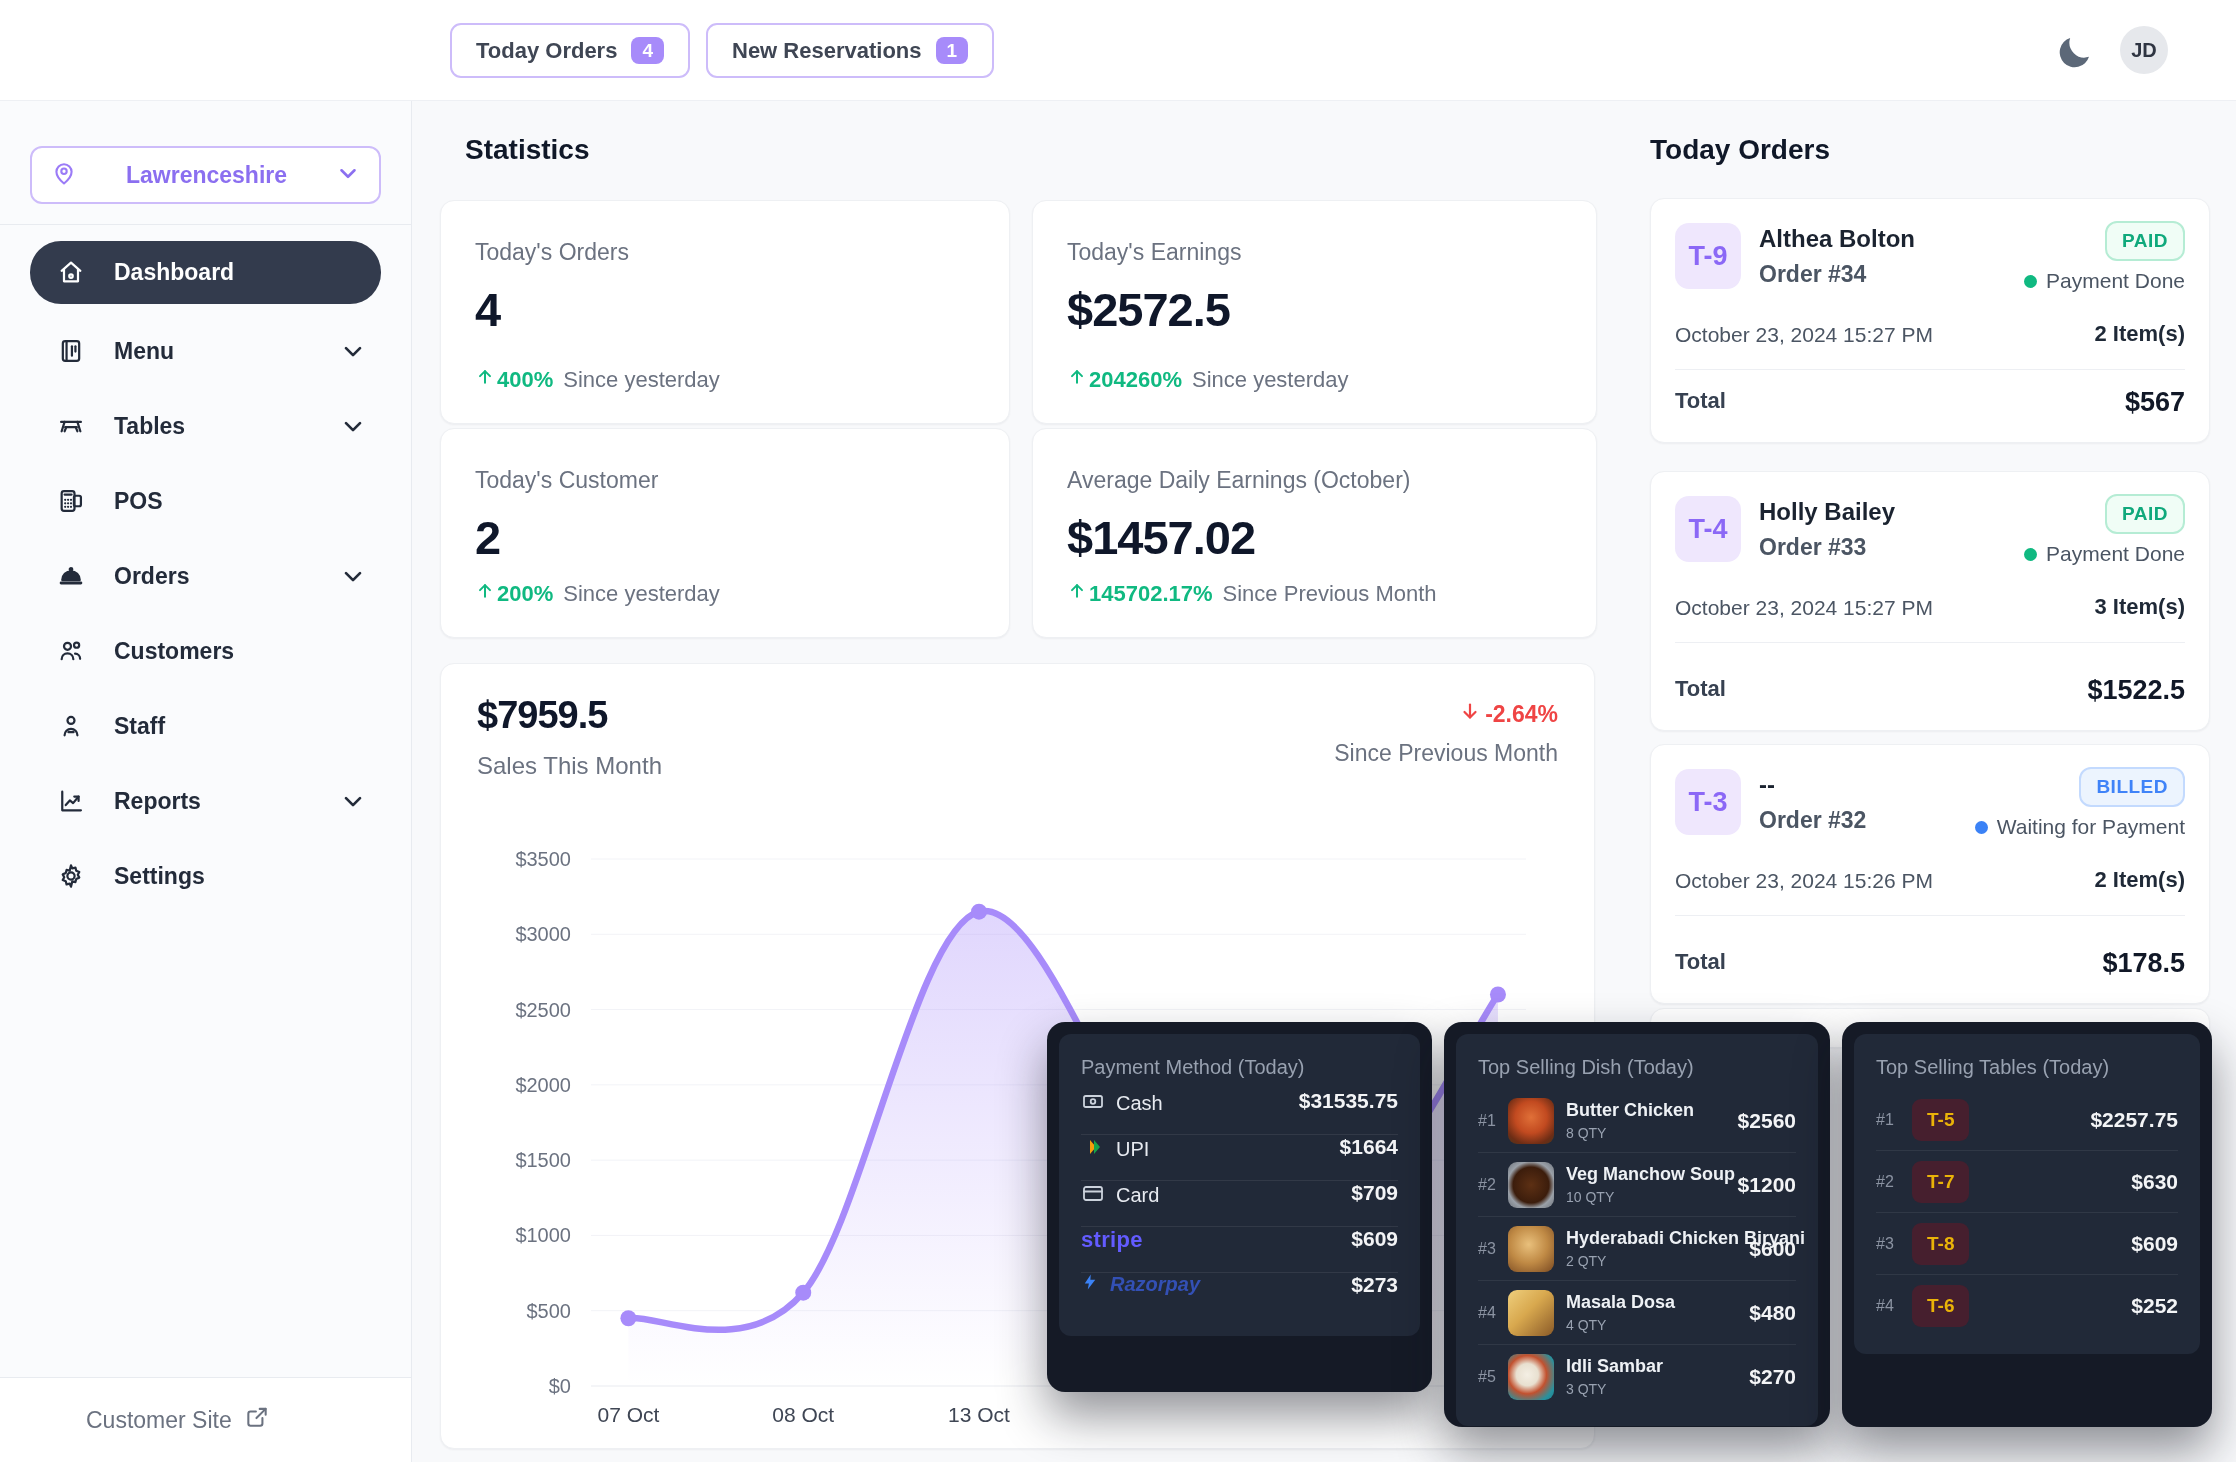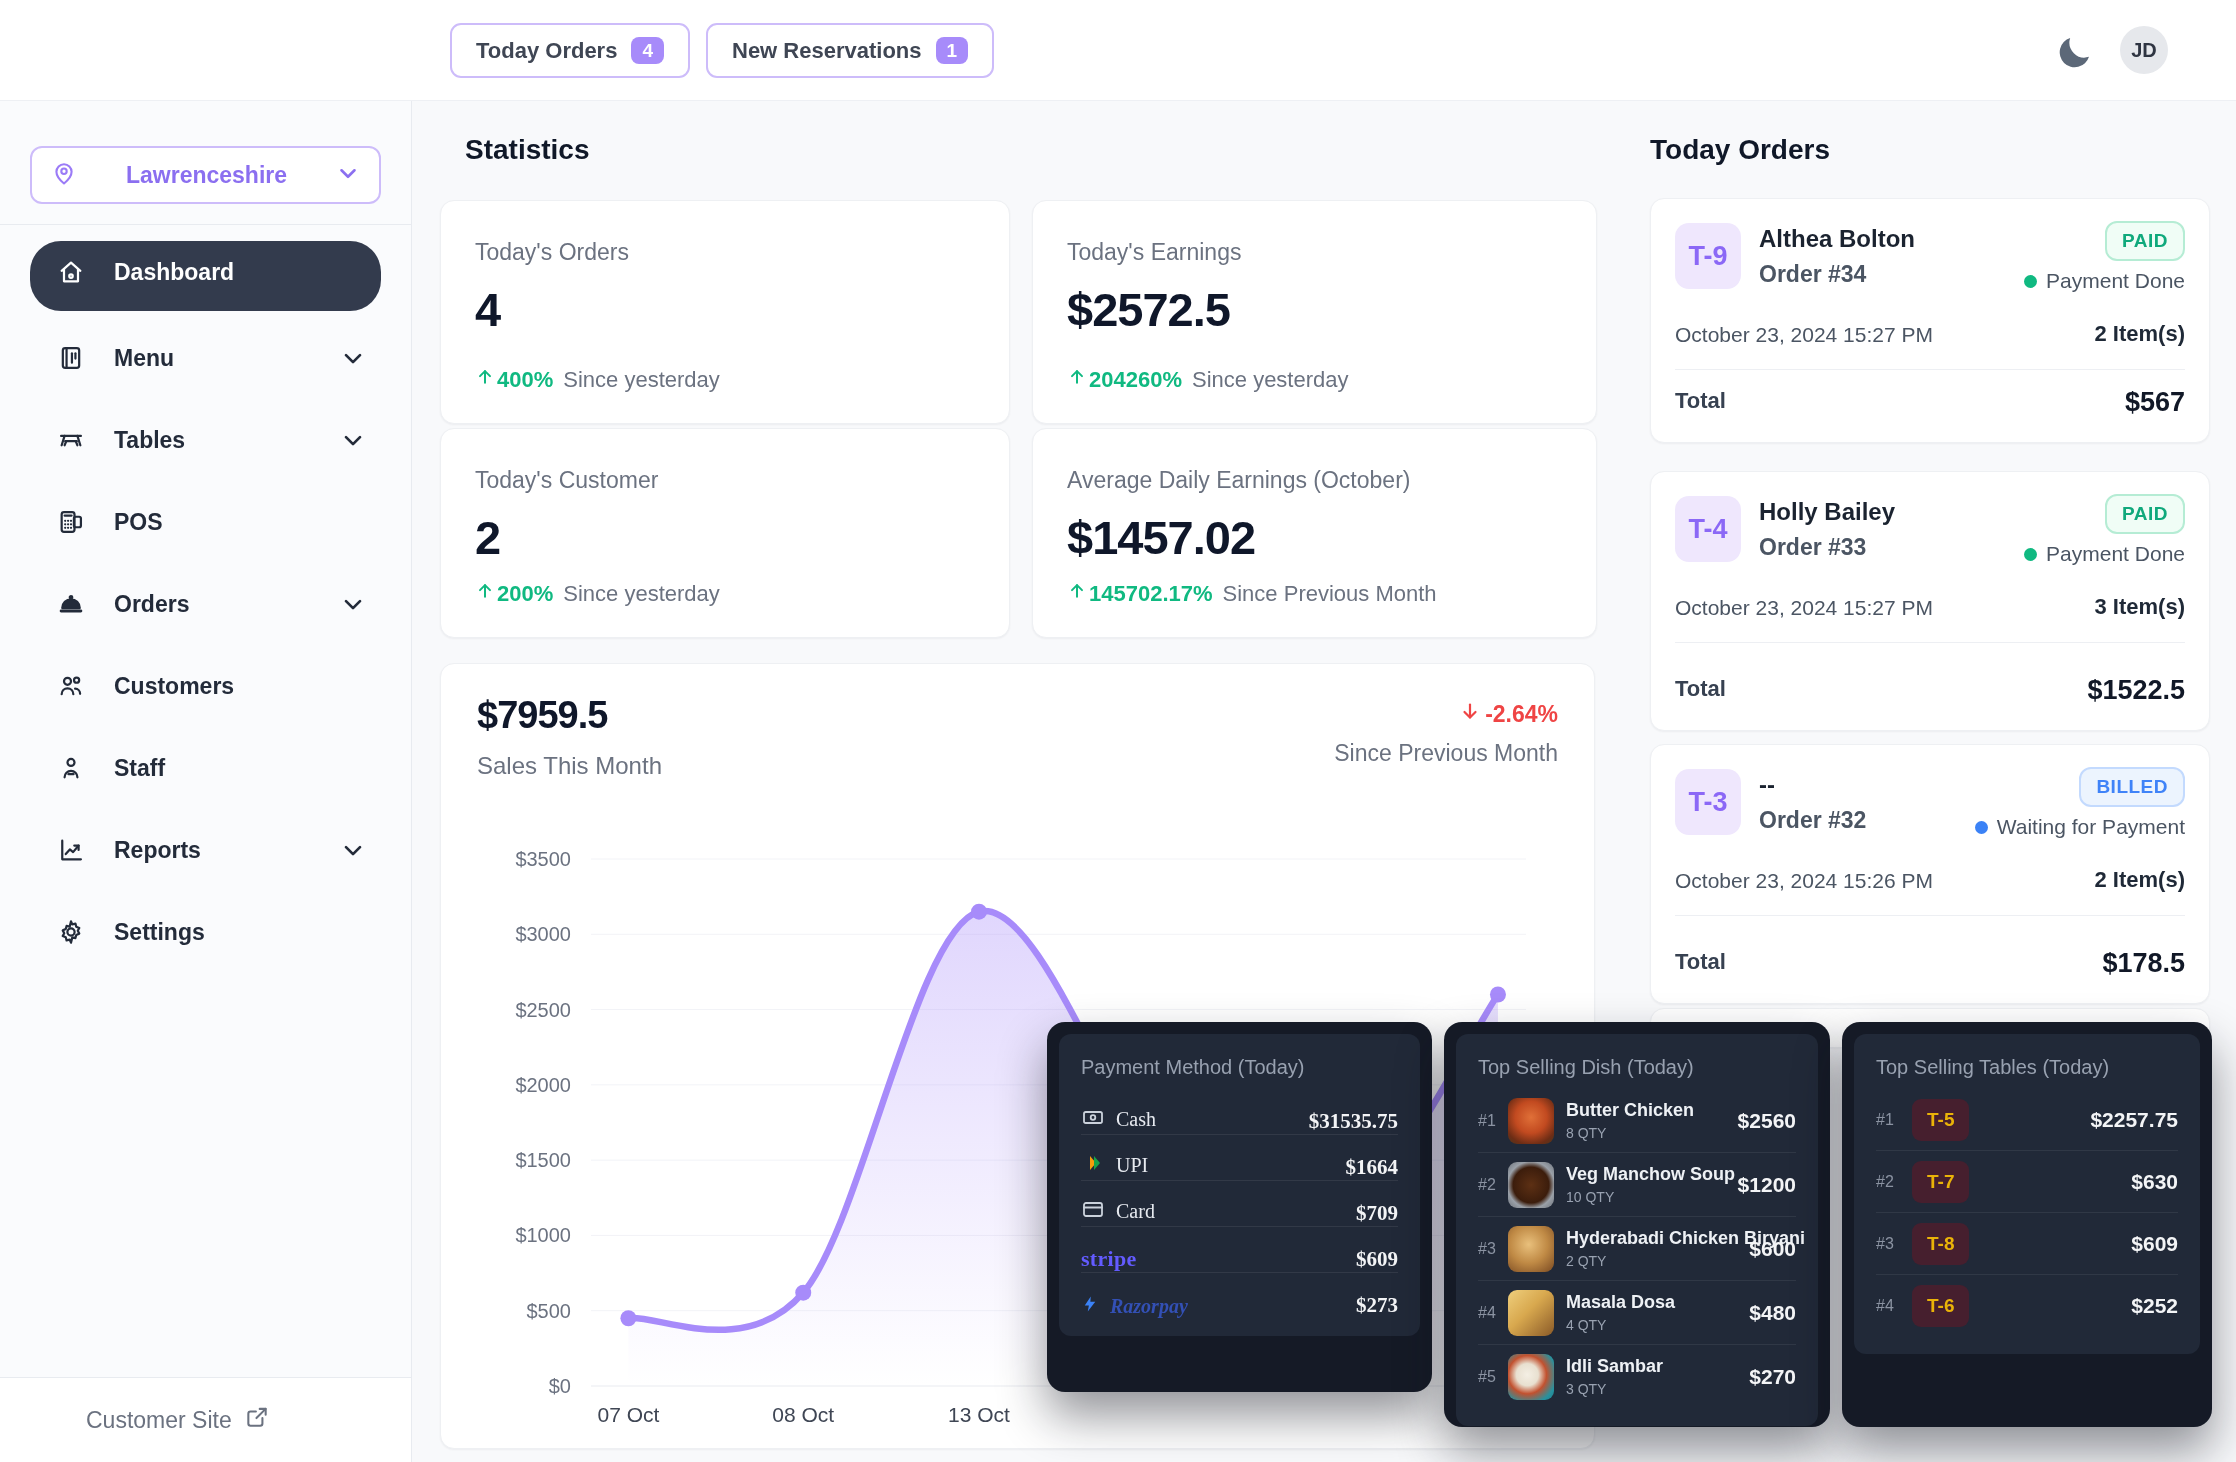--- a/index.html
+++ b/index.html
@@ -16,21 +16,21 @@
   .avatar{position:absolute;left:2120px;top:26px;width:48px;height:48px;border-radius:50%;background:#e6e8ec;
     display:flex;align-items:center;justify-content:center;font-weight:700;font-size:20px;color:#2f3542;cursor:pointer;}
 
   
   .sidebar{position:absolute;left:0;top:100px;bottom:0;width:412px;background:#fafbfd;border-right:1px solid #e8ebf0;
     box-sizing:border-box;padding:46px 30px 0 30px;z-index:10;}
   .loc{display:flex;align-items:center;height:58px;border:2px solid #cdbcfa;border-radius:12px;padding:0 18px;
     margin-bottom:20px;background:#fff;cursor:pointer;box-sizing:border-box;}
   .loc-label{flex:1;text-align:center;color:#8b6ff0;font-size:23px;font-weight:700;}
   .sb-divider{border-top:1px solid #e8ebf0;margin:0 -30px 16px -30px;}
-  .nav-item{display:flex;align-items:center;height:74px;padding:0 14px 8px 26px;color:#232b3a;cursor:pointer;}
+  .nav-item{display:flex;align-items:center;height:74px;padding:0 14px 1px 26px;color:#232b3a;cursor:pointer;}
   .nav-item.active{height:62px;background:#333b4d;border-radius:31px;color:#fff;margin:6px 0 10px 0;}
   .nav-ic{width:30px;height:30px;margin-right:28px;display:flex;align-items:center;justify-content:center;flex:none;}
   .nav-label{flex:1;font-size:23px;font-weight:600;}
   .nav-chev{width:28px;height:28px;flex:none;display:flex;}
   .sb-footer{position:absolute;left:0;right:0;bottom:0;height:84px;background:#fff;border-top:1px solid #e8ebf0;
     display:flex;align-items:center;padding-left:86px;gap:12px;color:#6b7280;font-size:23px;cursor:pointer;}
 
   
   .main{position:absolute;left:412px;top:100px;right:0;bottom:0;background:#f8f9fb;}
   .sec-title{position:absolute;font-size:28px;font-weight:700;color:#101828;}
@@ -80,21 +80,21 @@
   #oc4{top:908px;height:40px;border-radius:14px;z-index:3;}
 
   
   .ov{position:absolute;background:#151a26;border-radius:18px;padding:12px;box-sizing:border-box;
     box-shadow:0 24px 48px rgba(15,18,28,.45);z-index:20;}
   #ovA{left:635px;top:922px;width:385px;height:370px;}
   #ovB{left:1032px;top:922px;width:386px;height:405px;}
   #ovC{left:1430px;top:922px;width:370px;height:405px;}
   .ov-inner{background:#212938;border-radius:12px;padding:18px 22px;box-sizing:border-box;}
   .ov-title{font-size:20px;color:#98a1b0;margin:4px 0 10px 0;}
-  .p-row{display:flex;align-items:flex-end;height:45px;border-bottom:1px solid rgba(255,255,255,.08);font-family:Liberation Serif, serif;}
+  .p-row{display:flex;align-items:flex-start;height:45px;border-bottom:1px solid rgba(255,255,255,.08);}
   .p-row:last-child{border-bottom:none;}
   .p-label{flex:1;display:flex;align-items:center;gap:11px;font-size:20px;color:#e7eaf0;}
   .p-amt{font-size:21px;font-weight:700;color:#f3f4f6;}
   .stripe-mark{color:#635bff;font-weight:800;font-size:22px;letter-spacing:.3px;}
   .rzp-mark{color:#3350b5;font-weight:700;font-style:italic;font-size:20px;}
   .d-row{display:flex;align-items:center;height:63px;border-bottom:1px solid rgba(255,255,255,.07);}
   .d-row:last-child{border-bottom:none;}
   .d-rank{width:30px;font-size:16px;color:#8b93a2;flex:none;}
   .d-img{width:46px;height:46px;border-radius:9px;margin-right:12px;flex:none;}
   .d-mid{flex:1;min-width:0;}

